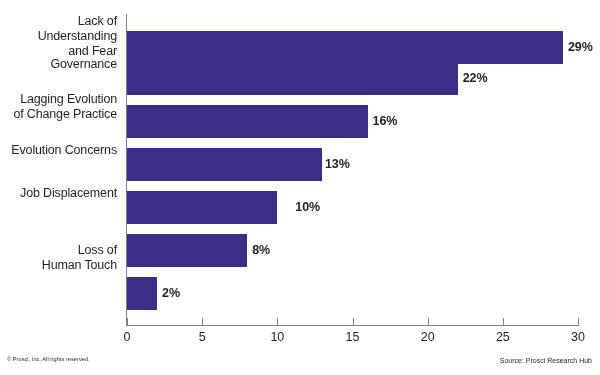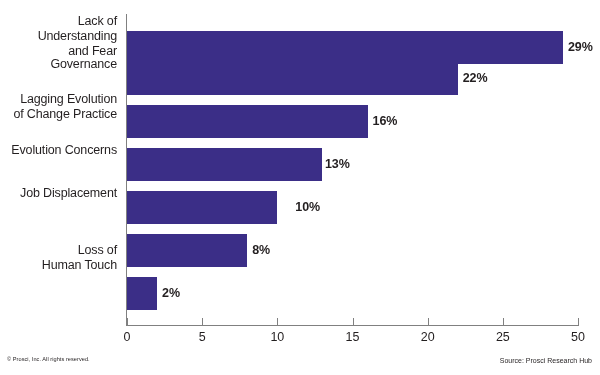--- a/index.html
+++ b/index.html
@@ -246,19 +246,19 @@
       <div class="tick-label" style="left: 202.167px;">5</div>
       <div class="tick-mark" style="left: 277.333px; background: rgb(128, 128, 128);"></div>
       <div class="tick-label" style="left: 277.333px;">10</div>
       <div class="tick-mark" style="left: 352.5px; background: rgb(128, 128, 128);"></div>
       <div class="tick-label" style="left: 352.5px;">15</div>
       <div class="tick-mark" style="left: 427.667px; background: rgb(128, 128, 128);"></div>
       <div class="tick-label" style="left: 427.667px;">20</div>
       <div class="tick-mark" style="left: 502.833px; background: rgb(128, 128, 128);"></div>
       <div class="tick-label" style="left: 502.833px;">25</div>
       <div class="tick-mark" style="left: 578px; background: rgb(128, 128, 128);"></div>
-      <div class="tick-label" style="left: 578px;">50</div>
+      <div class="tick-label" style="left: 578px;">30</div>
     </div>
 
   <div class="footer-left">© Prosci, Inc. All rights reserved.</div>
   <div class="footer-right">Source: Prosci Research Hub</div>
 
 </div>
 
 </body></html>

